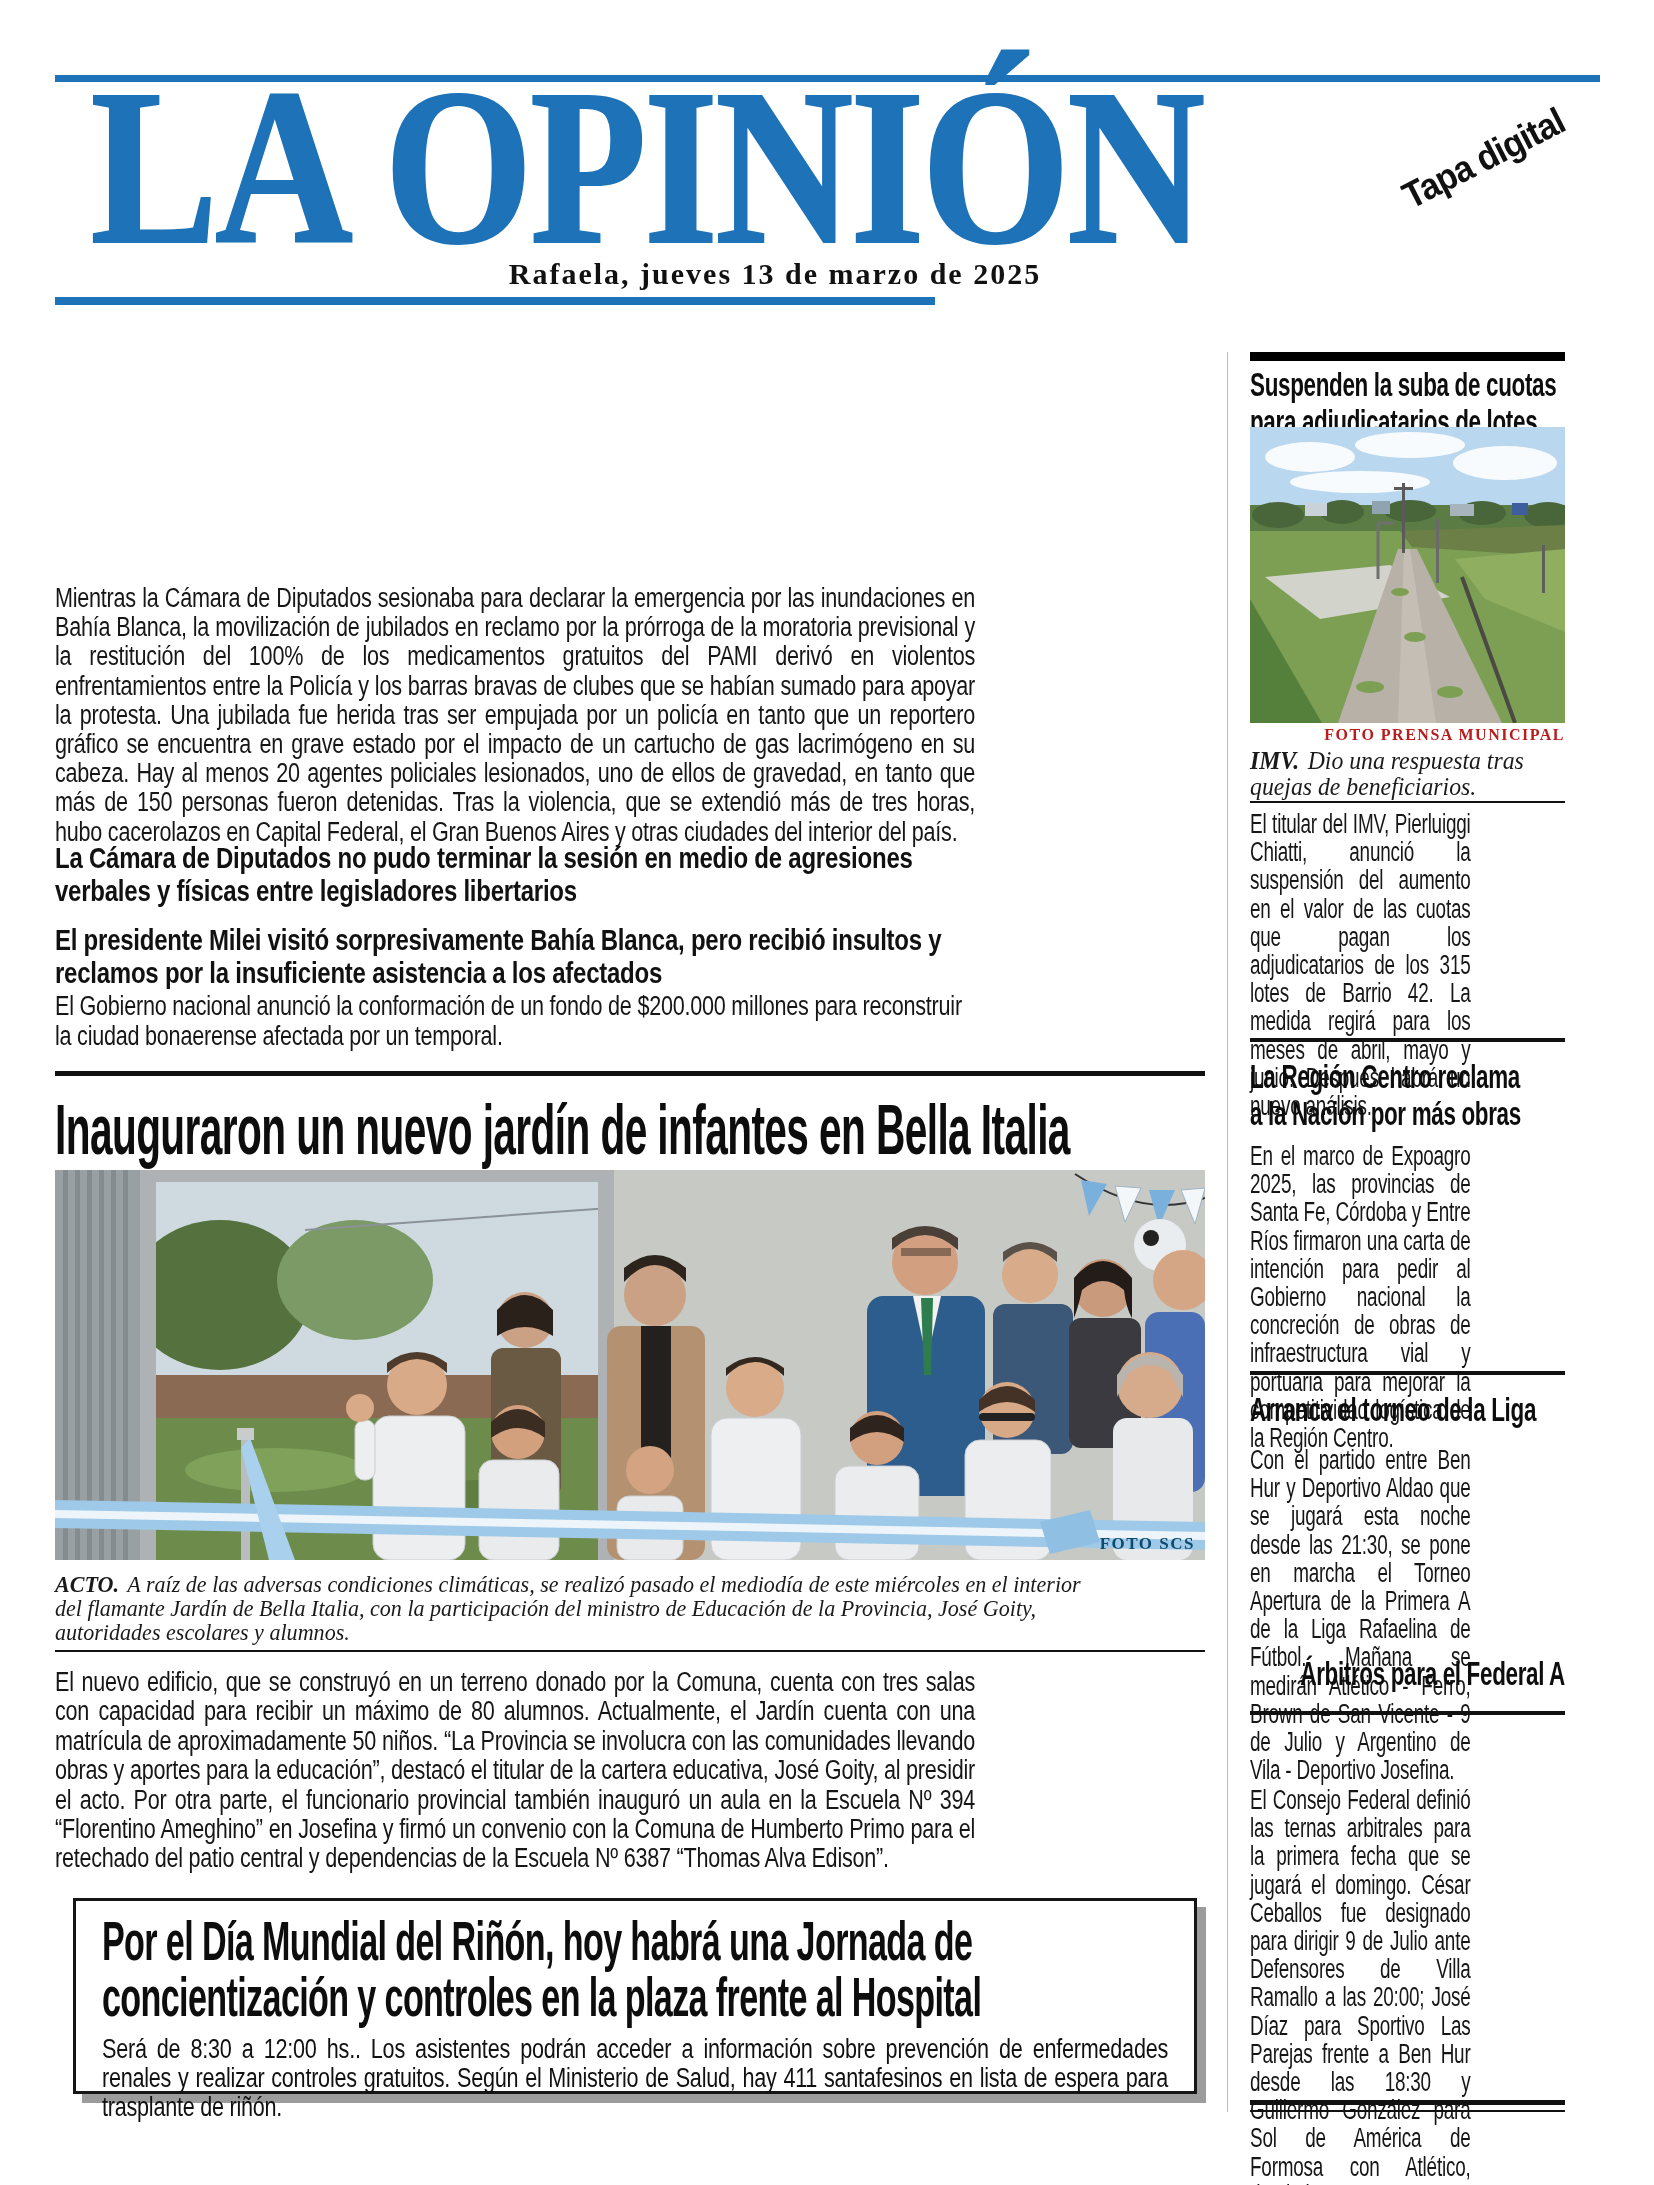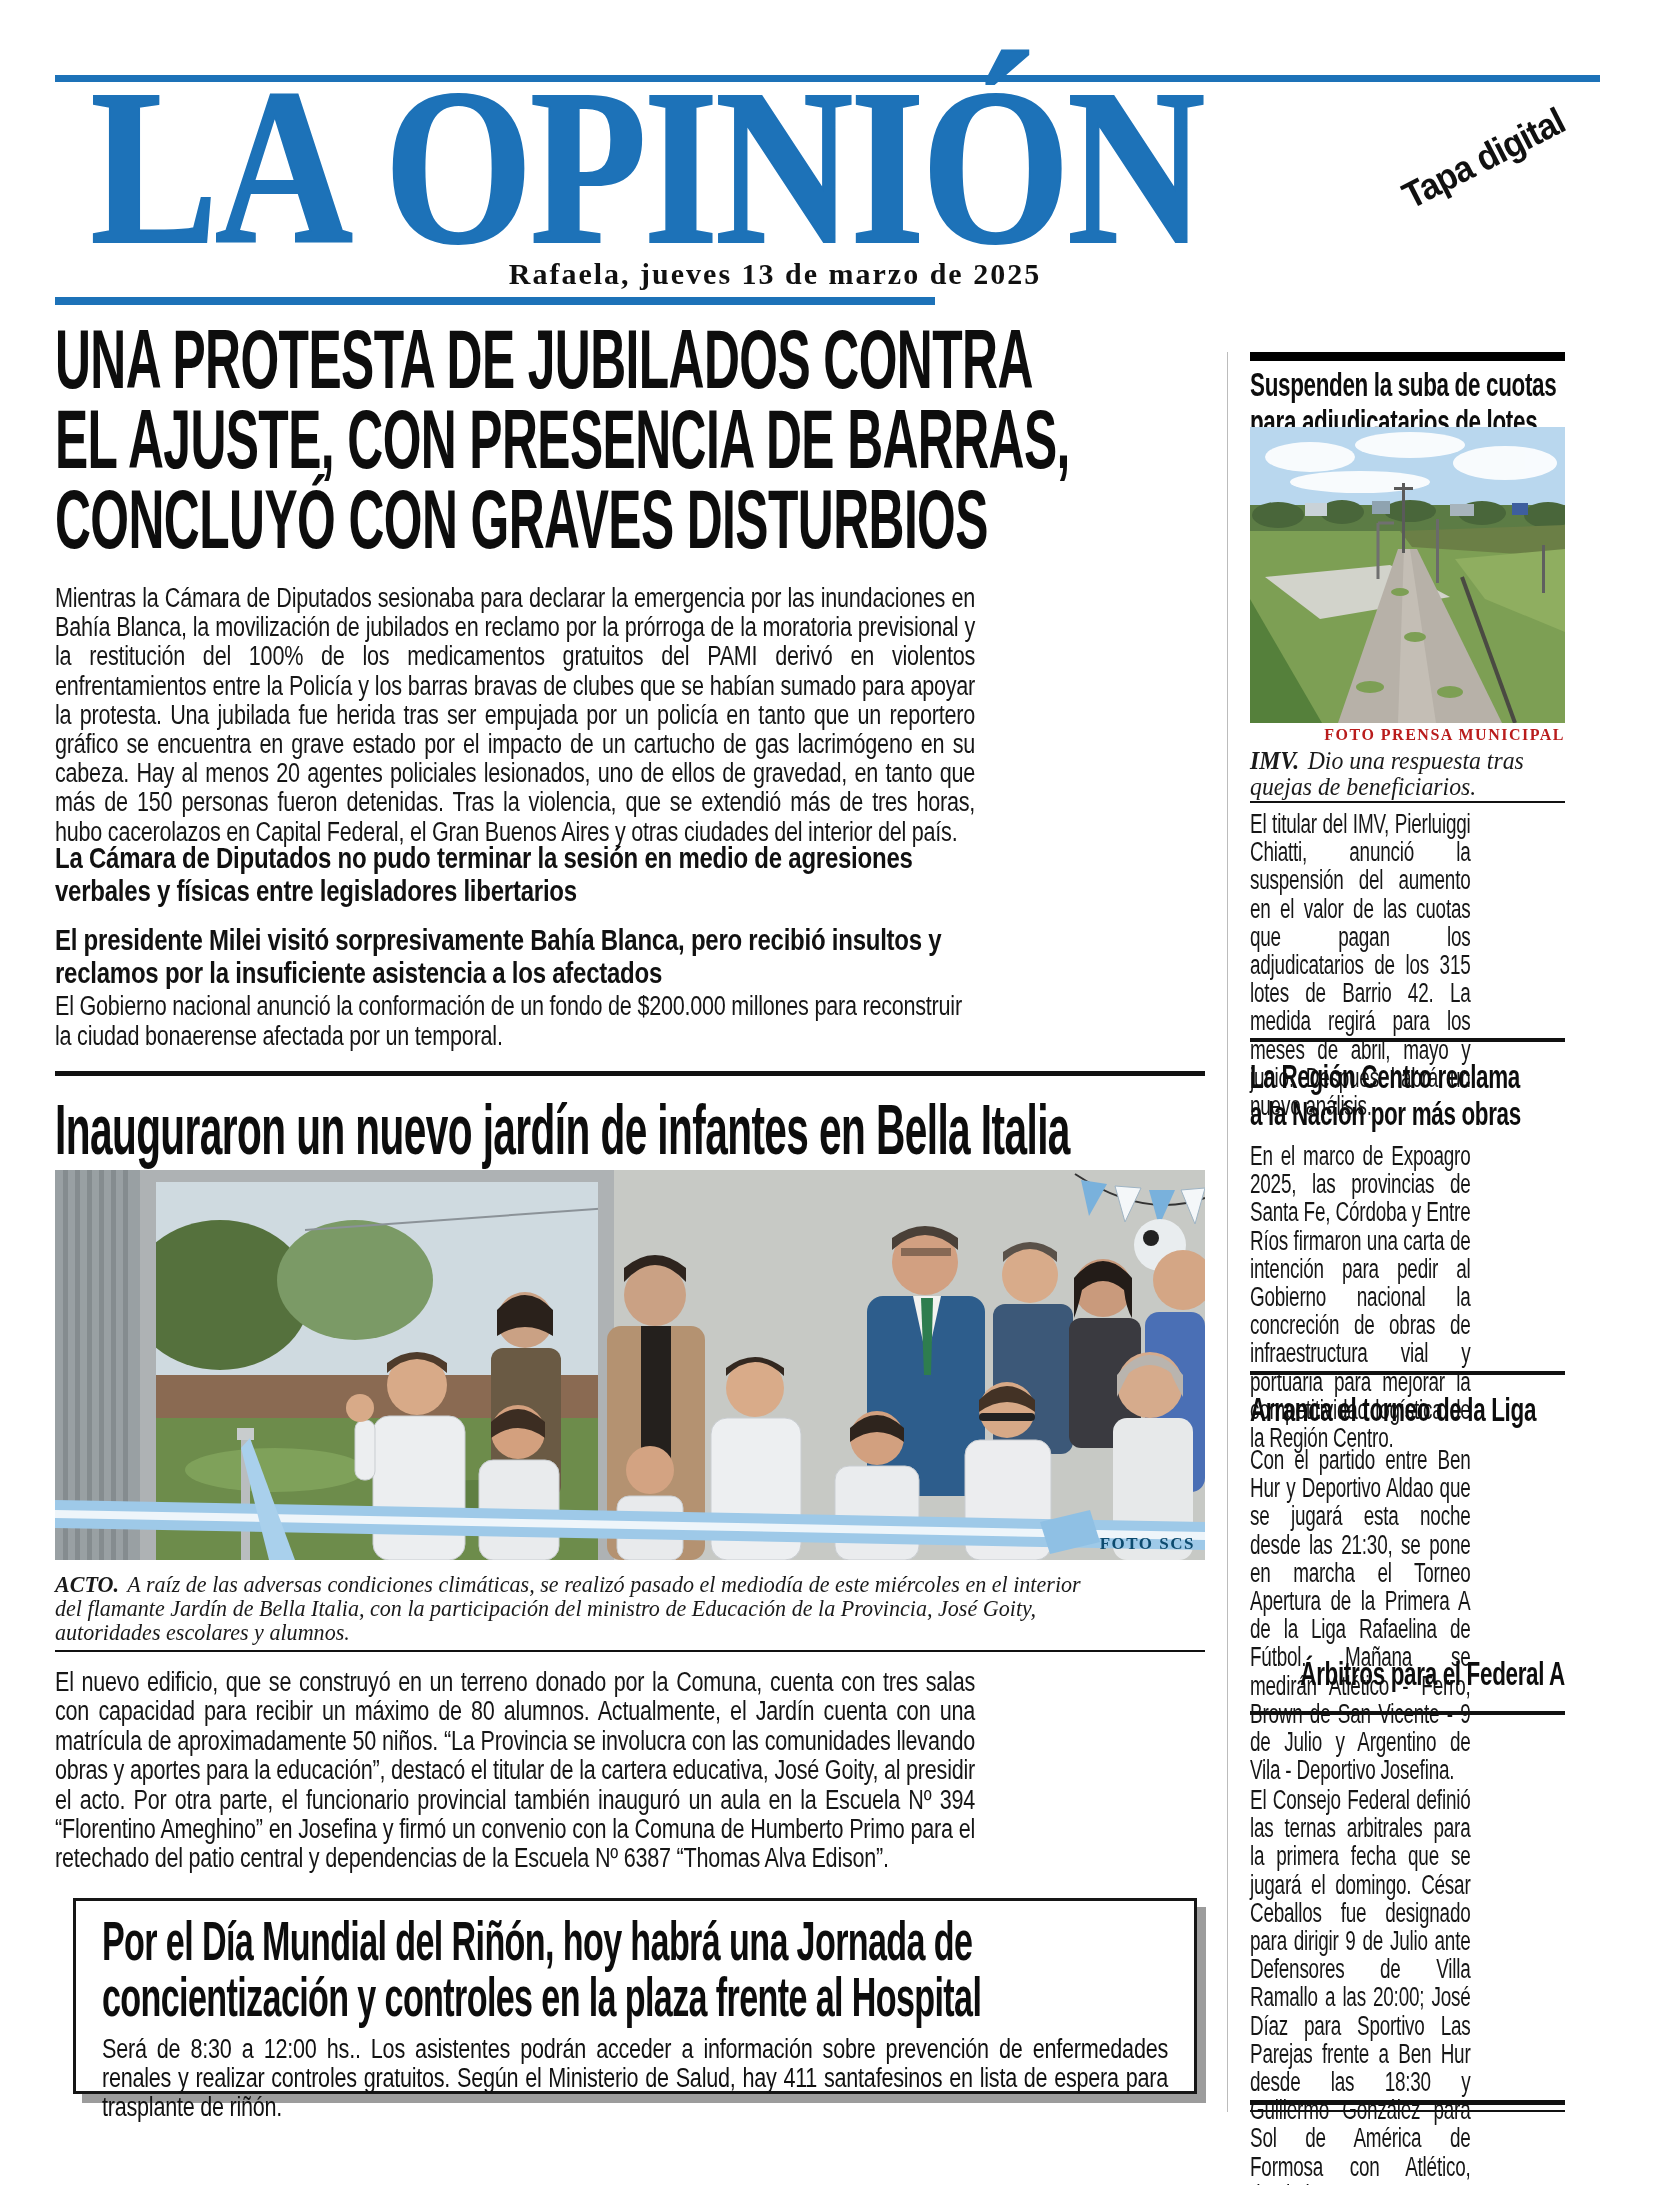--- a/index.html
+++ b/index.html
@@ -54,25 +54,20 @@
 
   <div class="abs brand-rule" style="left:55px;top:75px;width:1545px;height:7px;"></div>
 
   <div class="abs" id="masthead">
     <span class="mast-inner">LA OPINIÓN</span>
   </div>
   <div class="abs" id="tagline">Tapa digital</div>
   <div class="abs" id="dateline">Rafaela, jueves 13 de marzo de 2025</div>
   <div class="abs brand-rule" style="left:55px;top:297px;width:880px;height:8px;"></div>
 
-  <div class="abs headline" id="h1" style="left:55px;top:320px;width:1150px;">
-    <div class="hl cond cx60 nowrap">UNA PROTESTA DE JUBILADOS CONTRA</div>
-    <div class="hl cond cx60 nowrap">EL AJUSTE, CON PRESENCIA DE BARRAS,</div>
-    <div class="hl cond cx60 nowrap">CONCLUYÓ CON GRAVES DISTURBIOS</div>
-  </div>
 
   <div class="abs bodytext cond cx80 just" style="left:55px;top:584px;width:1150px;">Mientras la Cámara de Diputados sesionaba para declarar la emergencia por las inundaciones en Bahía Blanca, la movilización de jubilados en reclamo por la prórroga de la moratoria previsional y la restitución del 100% de los medicamentos gratuitos del PAMI derivó en violentos enfrentamientos entre la Policía y los barras bravas de clubes que se habían sumado para apoyar la protesta. Una jubilada fue herida tras ser empujada por un policía en tanto que un reportero gráfico se encuentra en grave estado por el impacto de un cartucho de gas lacrimógeno en su cabeza. Hay al menos 20 agentes policiales lesionados, uno de ellos de gravedad, en tanto que más de 150 personas fueron detenidas. Tras la violencia, que se extendió más de tres horas, hubo cacerolazos en Capital Federal, el Gran Buenos Aires y otras ciudades del interior del país.</div>
 
   <div class="abs subhead cond cx80" style="left:55px;top:841px;width:1150px;">La Cámara de Diputados no pudo terminar la sesión en medio de agresiones verbales y físicas entre legisladores libertarios</div>
   <div class="abs subhead cond cx80" style="left:55px;top:923px;width:1150px;">El presidente Milei visitó sorpresivamente Bahía Blanca, pero recibió insultos y reclamos por la insuficiente asistencia a los afectados</div>
   <div class="abs bodytext cond cx80" style="left:55px;top:991px;width:1150px;line-height:30px;">El Gobierno nacional anunció la conformación de un fondo de $200.000 millones para reconstruir la ciudad bonaerense afectada por un temporal.</div>
 
   <div class="abs rule" style="left:55px;top:1071px;width:1150px;height:5px;"></div>
 
   <div class="abs headline" id="h2" style="left:55px;top:1094px;width:1150px;">

